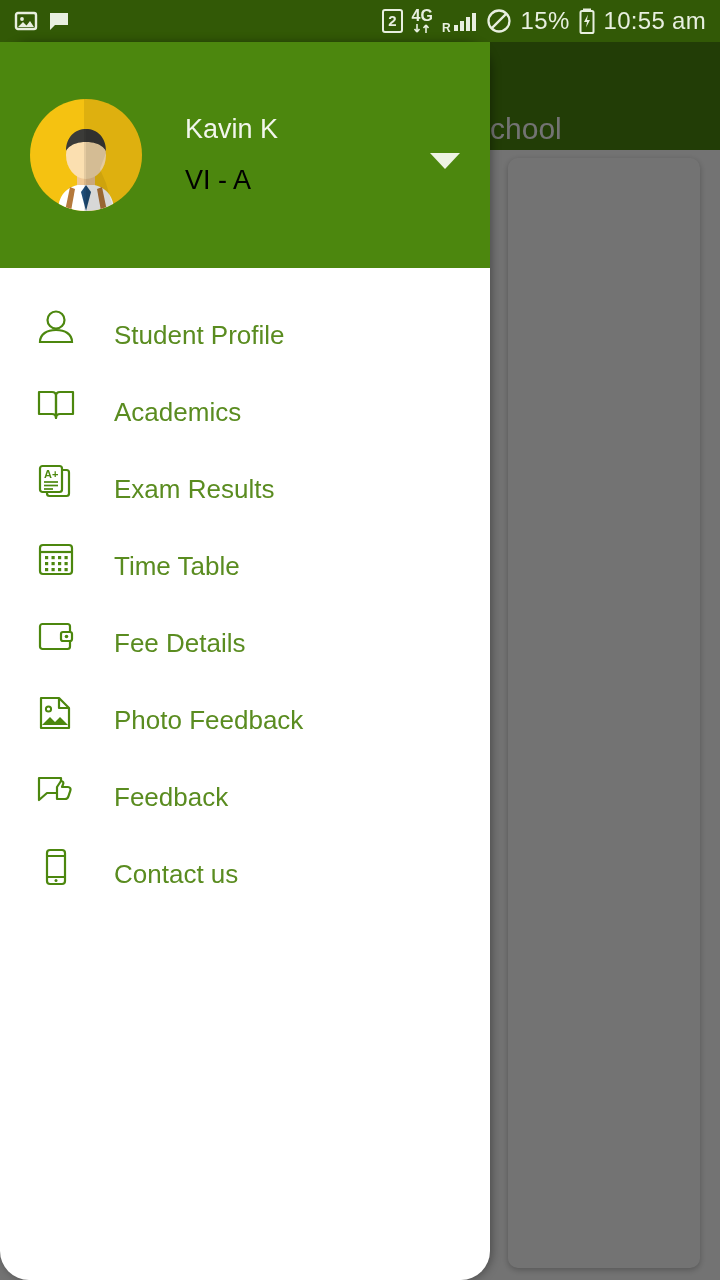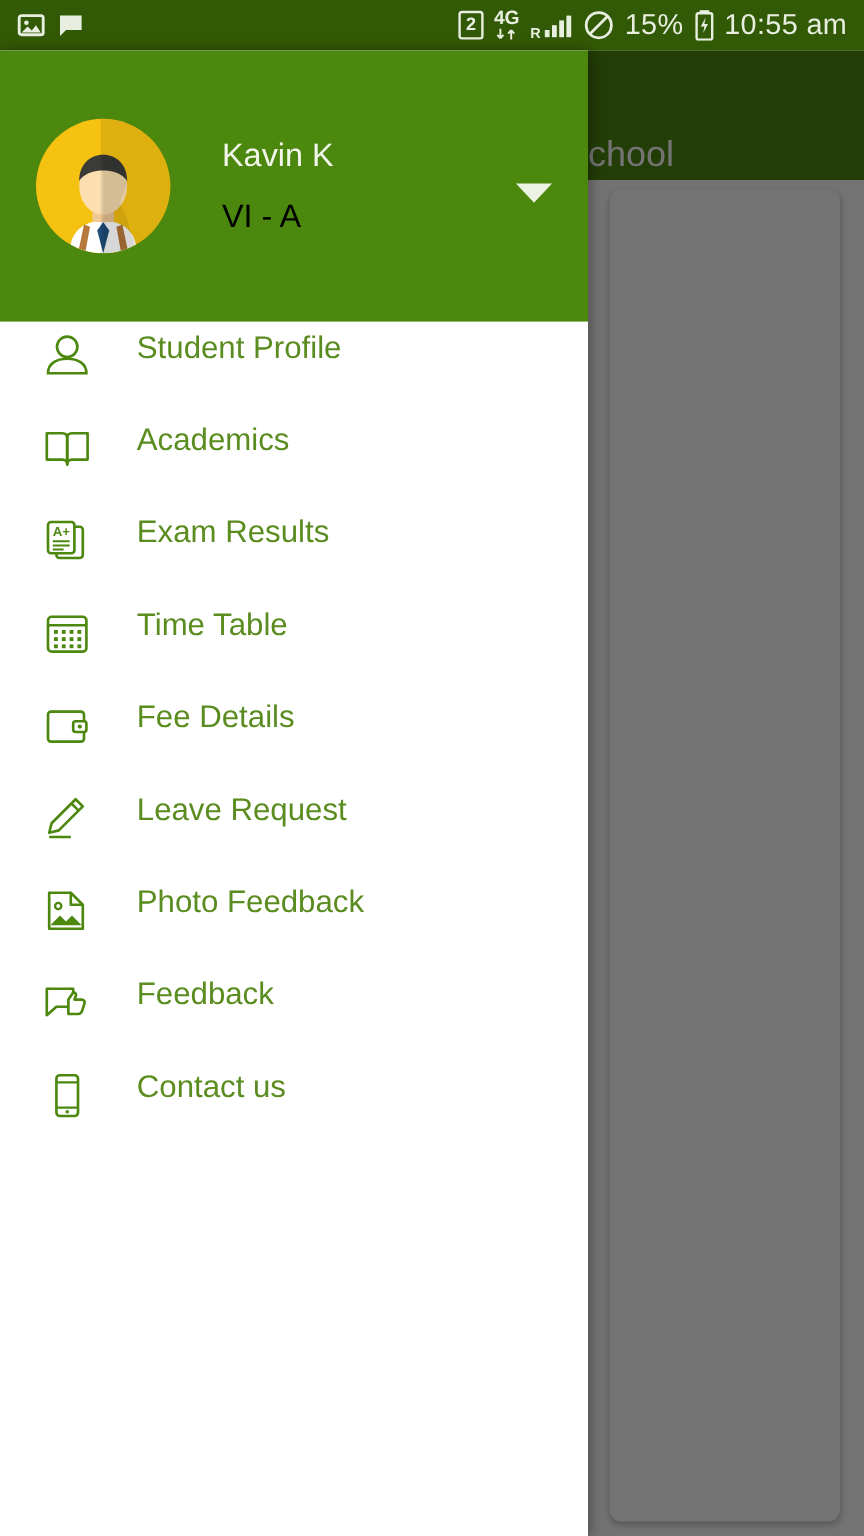--- a/index.html
+++ b/index.html
@@ -50,20 +50,21 @@
     display:flex; flex-direction:column; align-items:center;
     line-height:.95; font-size:16px; font-weight:700;
   }
   #sb-roam { font-size:12px; font-weight:700; line-height:1; margin-bottom:-2px; }
 
   
   #drawer {
     position:absolute; left:0; top:42px; width:490px; height:1238px;
     background:#ffffff; z-index:50;
     box-shadow:2px 0 10px rgba(0,0,0,.35);
+    border-radius:29px;
   }
   #drawer-header {
     position:relative; width:490px; height:226px; background:#4C870E;
     display:flex; align-items:center; padding-left:30px;
   }
   #avatar {
     width:112px; height:112px; border-radius:50%; background:#F5C211;
     position:relative; overflow:hidden; flex:0 0 auto;
   }
   #avatar .shade { position:absolute; right:0; top:0; width:52%; height:100%; background:rgba(0,0,0,.09); }
@@ -72,21 +73,21 @@
   #uclass { font-size:27px; color:#000000; }
   #class-caret {
     position:absolute; right:30px; top:50%; transform:translateY(-2px);
     width:0; height:0; border-left:15px solid transparent;
     border-right:15px solid transparent; border-top:16px solid #edf3e3;
   }
 
   
   #menu { padding-top:6px; }
   .m-item {
-    display:flex; align-items:flex-start; height:77px; padding-left:28px;
+    display:flex; align-items:flex-end; height:77px; padding-left:28px;
     cursor:pointer;
   }
   .m-ico {
     width:56px; height:46px; flex:0 0 auto;
     display:flex; align-items:center; justify-content:center;
   }
   .m-label {
     margin-left:30px; font-size:26px; color:#5a8c20; white-space:nowrap;
   }
 </style>
@@ -252,30 +253,20 @@
         <div class="m-ico">
           <svg width="42" height="42" viewBox="0 0 42 42">
             <rect x="5" y="9" width="30" height="25" rx="2.5" fill="none" stroke="#4C870E" stroke-width="2.2"></rect>
             <rect x="26" y="17" width="11" height="9" rx="2" fill="#fff" stroke="#4C870E" stroke-width="2.2"></rect>
             <circle cx="31.5" cy="21.5" r="1.8" fill="#4C870E"></circle>
           </svg>
         </div>
         <div class="m-label">Fee Details</div>
       </div>
 
-      <div class="m-item">
-        <div class="m-ico">
-          <svg width="42" height="42" viewBox="0 0 42 42">
-            <path d="M28 5l6 6-20 20-8 2 2-8z" fill="none" stroke="#4C870E" stroke-width="2.2" stroke-linejoin="round"></path>
-            <line x1="24.5" y1="8.5" x2="30.5" y2="14.5" stroke="#4C870E" stroke-width="2.2"></line>
-            <line x1="6" y1="36.5" x2="24" y2="36.5" stroke="#4C870E" stroke-width="2.2"></line>
-          </svg>
-        </div>
-        <div class="m-label">Leave Request</div>
-      </div>
 
       <div class="m-item">
         <div class="m-ico">
           <svg width="42" height="42" viewBox="0 0 42 42">
             <path d="M6 6h18l10 10v20H6z" fill="none" stroke="#4C870E" stroke-width="2.2" stroke-linejoin="round"></path>
             <path d="M24 6v10h10" fill="none" stroke="#4C870E" stroke-width="2.2" stroke-linejoin="round"></path>
             <circle cx="13.5" cy="17" r="2.6" fill="none" stroke="#4C870E" stroke-width="2"></circle>
             <path d="M7 33l8-8 5 5 5-5 8 8z" fill="#4C870E"></path>
           </svg>
         </div>

